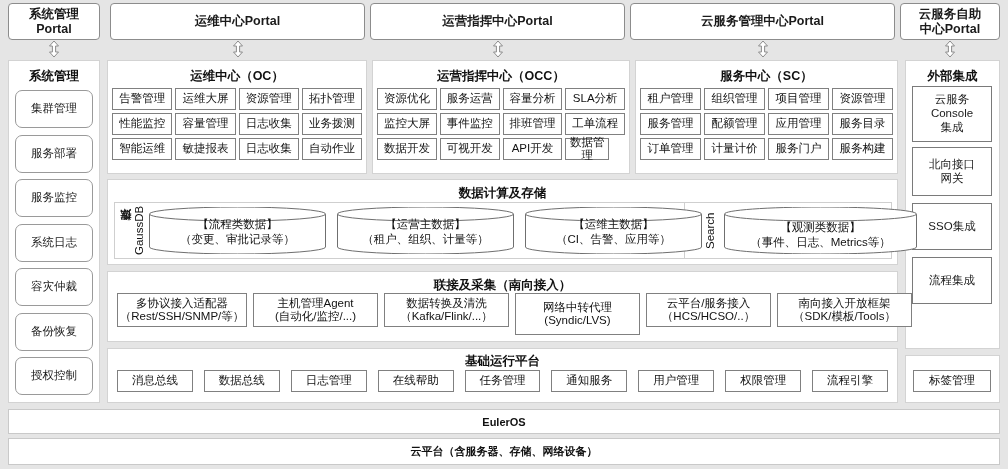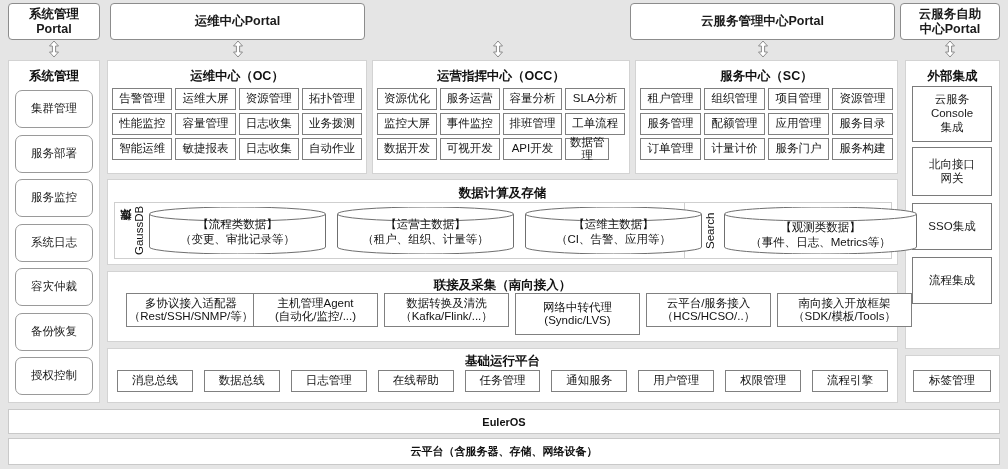--- a/index.html
+++ b/index.html
@@ -101,20 +101,21 @@
   }
 </style>
 </head>
 <body>
 
 <div id="page">
 
   <div class="portal-row" id="portal-row">
       <div class="portal" style="left: 8px; width: 92px;">系统管理<br>Portal</div>
       <div class="portal" style="left: 110px; width: 255px;">运维中心Portal</div>
+      <div class="portal" style="left: 370px; width: 255px;">运营指挥中心Portal</div>
       <div class="portal" style="left: 630px; width: 265px;">云服务管理中心Portal</div>
       <div class="portal" style="left: 900px; width: 100px;">云服务自助<br>中心Portal</div>
     </div>
   <div class="arrow-row" id="arrow-row">
       <div class="arrow" style="left: 47px;"><svg width="14" height="18" viewBox="0 0 14 18">
           <path d="M7 1 L11.5 6 L8.6 6 L8.6 12 L11.5 12 L7 17 L2.5 12 L5.4 12 L5.4 6 L2.5 6 Z" fill="#ffffff" stroke="#8c8c8c" stroke-width="1" stroke-linejoin="round"></path>
         </svg></div>
       <div class="arrow" style="left: 231px;"><svg width="14" height="18" viewBox="0 0 14 18">
           <path d="M7 1 L11.5 6 L8.6 6 L8.6 12 L11.5 12 L7 17 L2.5 12 L5.4 12 L5.4 6 L2.5 6 Z" fill="#ffffff" stroke="#8c8c8c" stroke-width="1" stroke-linejoin="round"></path>
         </svg></div>
@@ -243,21 +244,21 @@
         <div class="cyl-txt">
           <div style="margin-top: 9px;">【观测类数据】</div>
           <div>（事件、日志、Metrics等）</div>
         </div>
       </div>
     </div>
 
   <div class="outer" style="left:107px;top:271px;width:791px;height:71px;"></div>
   <div class="band-title" style="left:107px;top:277px;width:791px;">联接及采集（南向接入）</div>
   <div id="collect-tiles">
-      <div class="tile" style="left: 126px; top: 293px; width: 130px; height: 34px; flex-direction: column;">
+      <div class="tile" style="left: 117px; top: 293px; width: 130px; height: 34px; flex-direction: column;">
         <div>多协议接入适配器</div>
         <div>（Rest/SSH/SNMP/等）</div>
       </div>
       <div class="tile" style="left: 253px; top: 293px; width: 125px; height: 34px; flex-direction: column;">
         <div>主机管理Agent</div>
         <div>(自动化/监控/...)</div>
       </div>
       <div class="tile" style="left: 384px; top: 293px; width: 125px; height: 34px; flex-direction: column;">
         <div>数据转换及清洗</div>
         <div>（Kafka/Flink/...）</div>

